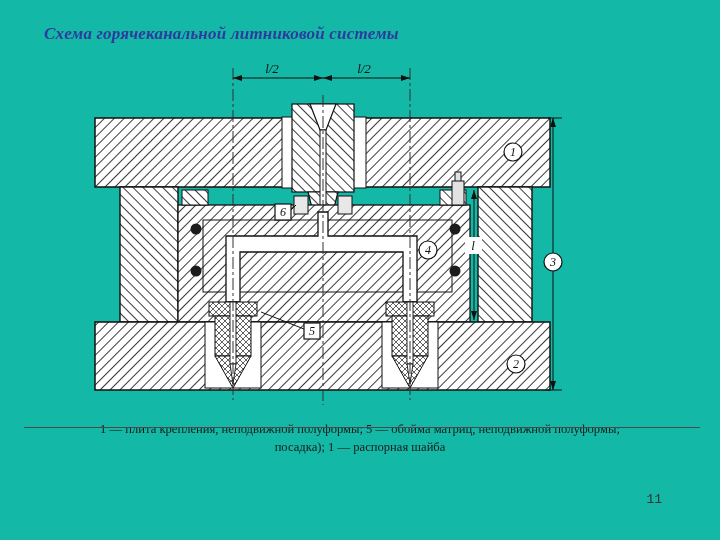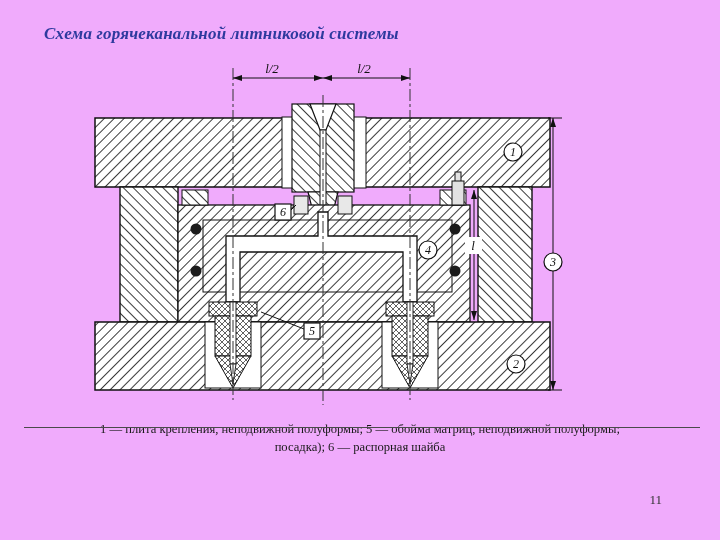--- a/index.html
+++ b/index.html
@@ -1,28 +1,28 @@
 <!DOCTYPE html>
 <html><head>
 <meta charset="utf-8">
 <style>
   html,body{margin:0;padding:0;background:#888;}
-  .slide{position:relative;width:720px;height:540px;background:#f0abfc;overflow:hidden;
+  .slide{position:relative;width:720px;height:540px;background:#14b8a6;overflow:hidden;
          font-family:"Liberation Serif",serif;}
   .title{position:absolute;left:44px;top:24px;font-size:17px;font-weight:bold;
          font-style:italic;color:#2e3a9e;letter-spacing:.2px;}
   .diagram-svg{position:absolute;left:0;top:50px;}
   .diagram-svg text{font-family:"Liberation Serif",serif;fill:#111;}
   .diagram-svg .dim{font-style:italic;font-size:13px;}
   .diagram-svg .co{font-style:italic;font-size:12px;}
   .caption{position:absolute;left:0;top:421px;width:720px;text-align:center;
            font-size:12.6px;color:#1a1a1a;line-height:1.42;}
   .caption-cut{position:absolute;left:24px;top:427px;width:676px;height:1px;background:#4a4a4a;}
   .pagenum{position:absolute;right:58px;top:492px;font-size:13px;color:#333;
-           font-family:Liberation Serif, serif;}
+           font-family:Liberation Mono, monospace;}
 </style>
 </head>
 <body>
 
 <div class="slide">
 
   <div class="title">Схема горячеканальной литниковой системы</div>
 
   <svg class="diagram-svg" width="720" height="370" viewBox="0 50 720 370" xmlns="http://www.w3.org/2000/svg">
     <defs>
@@ -159,19 +159,19 @@
     </g>
     <g>
       <line x1="291" y1="210" x2="296" y2="205" stroke="#111" stroke-width="1"></line>
       <rect x="275" y="204" width="16" height="16" fill="#ffffff" stroke="#111" stroke-width="1.2"></rect>
       <text class="co" x="283" y="216" text-anchor="middle">6</text>
     </g>
   </svg>
 
   <div class="caption">
     <div>1 — плита крепления, неподвижной полуформы; 5 — обойма матриц, неподвижной полуформы;</div>
-    <div>посадка); 6 — распорная шайба</div>
+    <div>посадка); 1 — распорная шайба</div>
   </div>
   <div class="caption-cut"></div>
 
   <div class="pagenum">11</div>
 
 </div>
 
 </body></html>

